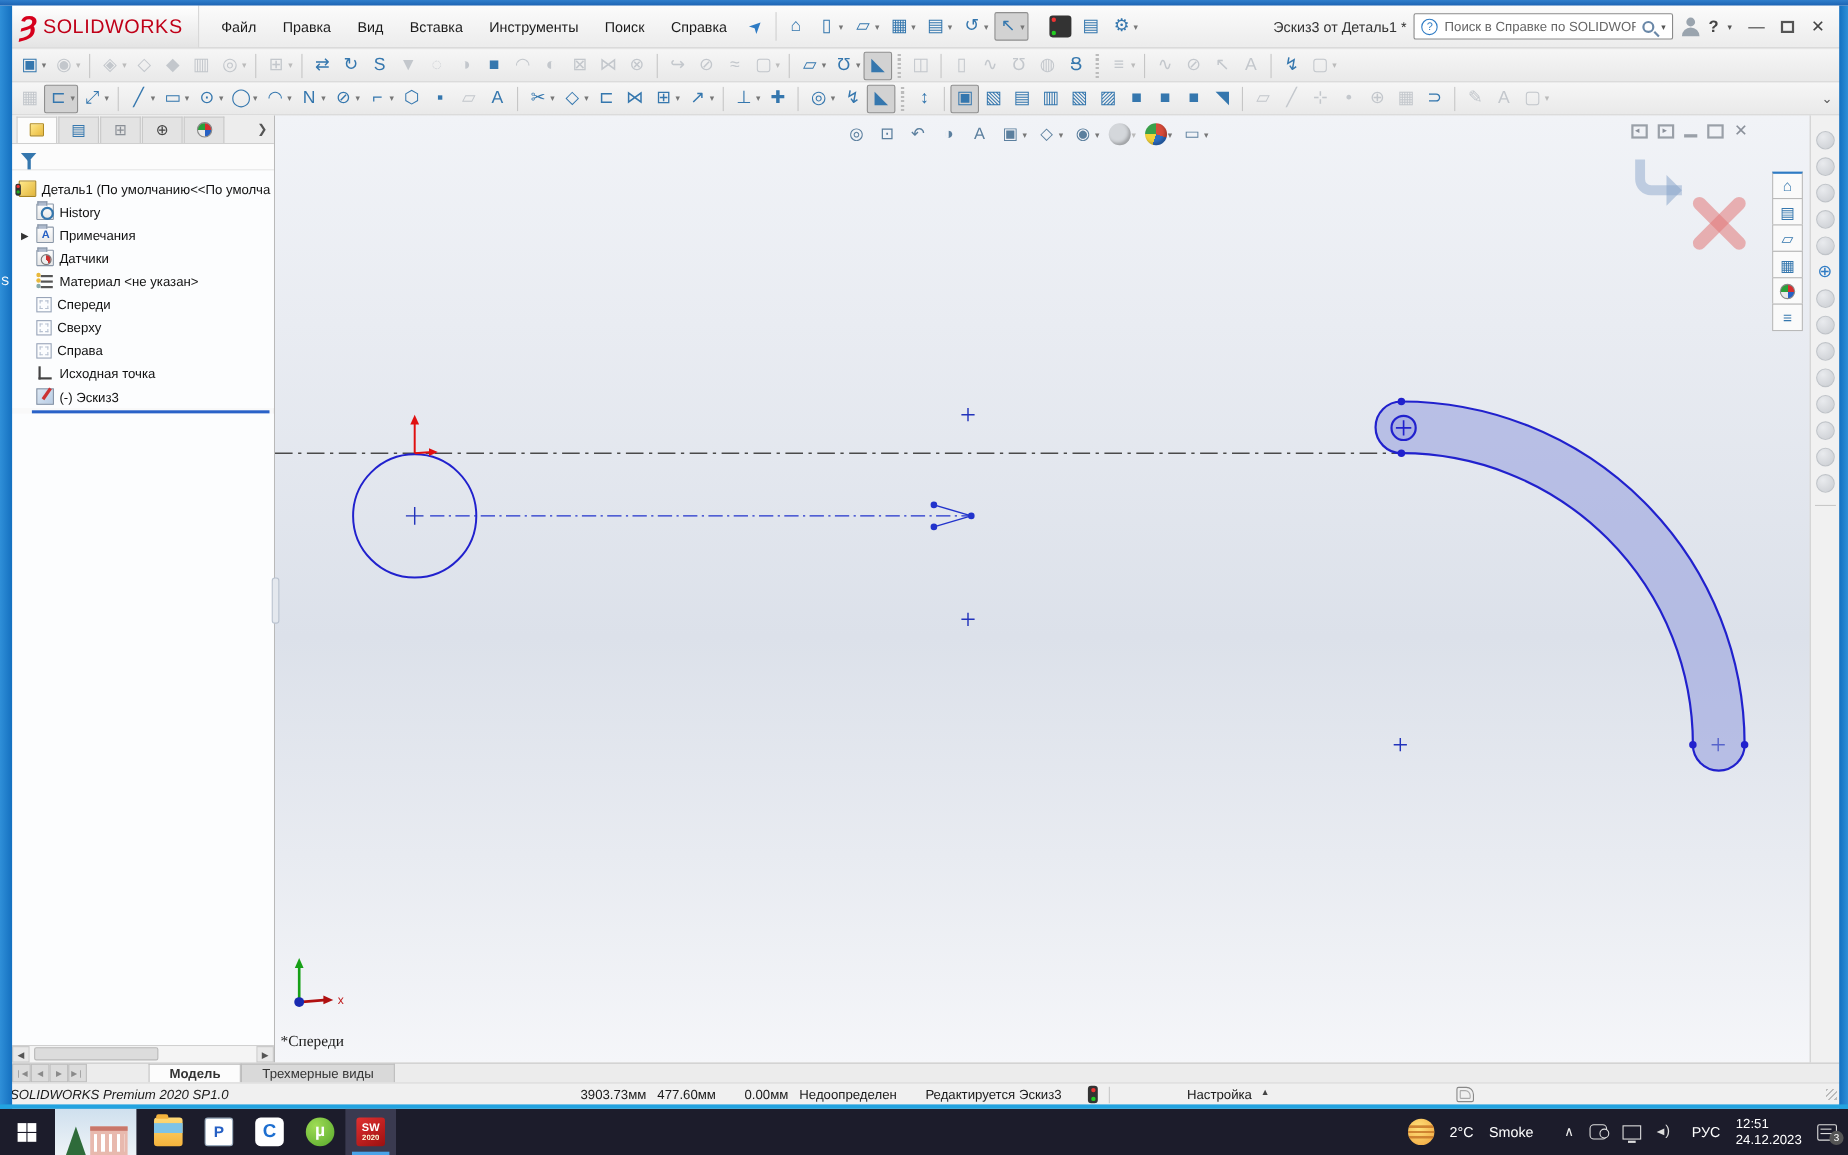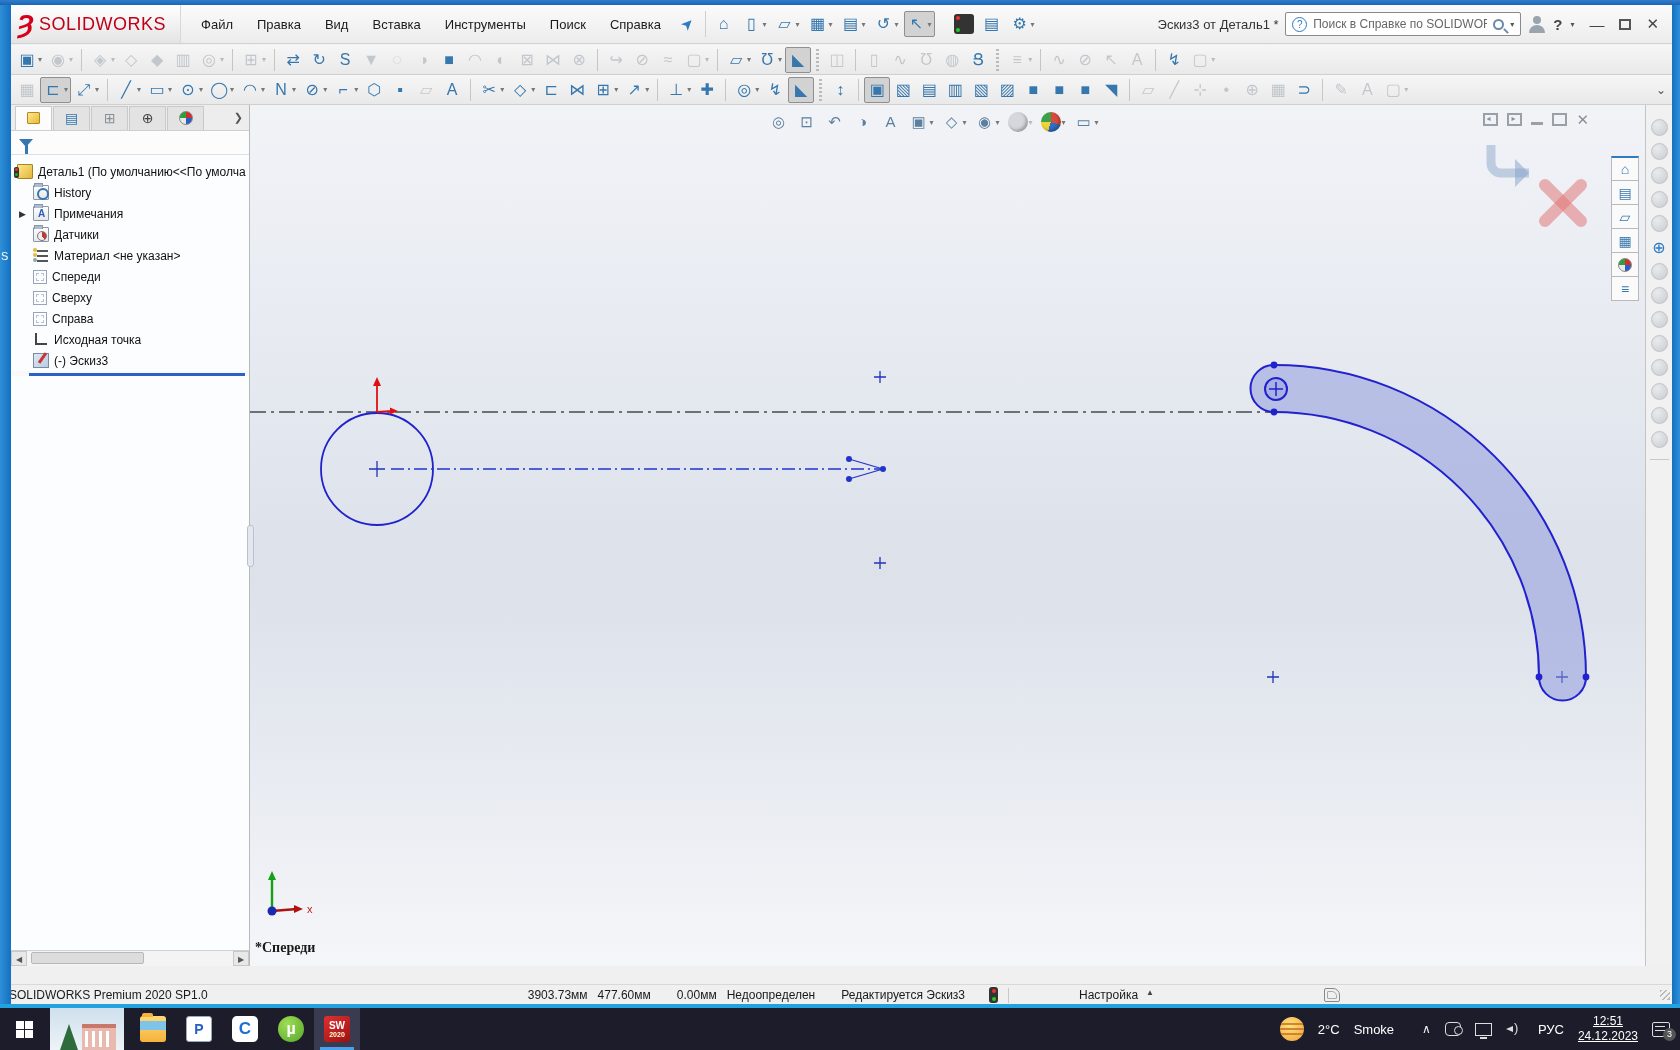--- a/index.html
+++ b/index.html
@@ -122,37 +122,37 @@
   .dc.arrow-r::after { content:"▸"; position:absolute; font-size:8px; top:-1px; left:2px; color:#8a909a;}
   .dc-min { width:12px; height:3px; background:#9aa0a8; margin-top:8px;}
   .dc-close { font-size:15px; color:#8a909a; line-height:13px;}
 
   .confirm-corner { position:absolute; top:28px; right:38px; width:130px; height:100px; pointer-events:none;}
 
   .taskpane-tabs { position:absolute; top:52px; right:6px; width:28px; display:flex; flex-direction:column; z-index:6;}
   .tp-tab { width:28px; height:25px; background:#fafafa; border:1px solid #b9b9b9; margin-top:-1px; display:flex; align-items:center; justify-content:center;}
   .tp-tab.first { border-top:2px solid #2e7bc4;}
   .tp-tab .glyph { font-size:14px; color:#3577ae;}
-  .view-label { position:absolute; left:5px; bottom:10px; font-family:"Liberation Serif", serif; font-weight:bold; font-size:14px; color:#1a1a1a;margin-top:46px;}
+  .view-label { position:absolute; left:5px; bottom:10px; font-family:"Liberation Serif", serif; font-weight:normal; font-size:14px; color:#1a1a1a;margin-top:46px;}
 
   
   .right-rail { width:27px; background:#f1f1f1; border-left:1px solid #c4c4c4; display:flex; flex-direction:column; align-items:center; padding-top:14px; gap:7px;}
   .rail-ico { width:17px; height:17px; border-radius:50%; background:radial-gradient(circle at 35% 30%,#e9ebee,#c9ccd1); border:1px solid #bfc3c8;}
   .rail-ico.target { background:none; border:none; color:#2e7bc4; font-size:16px; line-height:17px; text-align:center;}
   .rail-sep { width:19px; height:1px; background:#c8c8c8; margin-top:4px;}
 
   
   .doc-tabbar { position:absolute; top:966px; left:11px; width:1661px; height:18px; display:flex; align-items:stretch; background:#ececec; border-top:1px solid #c9c9c9;}
   .nav-btn { width:17px; background:#dcdcdc; border:1px solid #bdbdbd; color:#8a8a8a; font-size:7px; display:flex; align-items:center; justify-content:center;}
   .doc-tab { padding:0 18px; display:flex; align-items:center; font-size:12px; color:#333; background:#d9d9d9; border:1px solid #bdbdbd; border-bottom:none;}
   .doc-tab.active { background:#fcfcfc; font-weight:bold;}
 
   
   .statusbar { position:absolute; top:984px; left:0; width:1680px; height:21px; background:#f0f0f0; display:flex; align-items:center; font-size:12px; color:#1a1a1a; border-top:1px solid #d8d8d8;}
-  .sb-left { padding-left:9px;}
+  .sb-left { padding-left:9px;font-style:italic;}
   .sb-coords { margin-left:auto; display:flex; gap:10px;}
   .sb-group2 { display:flex; gap:10px; margin-left:26px; align-items:center;}
   .traffic { width:9px; height:16px; background:#333; border-radius:3px; position:relative; margin-left:14px;}
   .traffic::before { content:""; position:absolute; left:2.5px; top:2px; width:4px; height:4px; border-radius:50%; background:#e33;}
   .traffic::after { content:""; position:absolute; left:2.5px; bottom:2px; width:4px; height:4px; border-radius:50%; background:#2c2;}
   .sb-vline { width:1px; height:15px; background:#c8c8c8; margin:0 10px;}
   .sb-right { display:flex; align-items:flex-start; gap:8px; margin-left:60px;}
   .sb-caret { font-size:8px; color:#444;}
   .sb-tag { width:16px; height:14px; border:1.5px solid #888; border-radius:2px 7px 2px 2px; margin-left:170px; position:relative;}
   .sb-tag::after { content:""; position:absolute; inset:2px; border:1px solid #aaa; border-radius:1px 5px 1px 1px;}
@@ -187,21 +187,21 @@
   .weather-ico { width:24px; height:24px; border-radius:50%; background:radial-gradient(circle at 40% 35%,#ffe27a,#f0a23c); position:relative; overflow:hidden;}
   .weather-ico::after { content:""; position:absolute; left:0; right:0; top:6px; height:12px; background:repeating-linear-gradient(180deg,rgba(200,120,40,.85) 0 2px,transparent 2px 5px);}
   .tray-caret { font-size:12px; color:#eee;}
   .tray-meet { width:16px; height:14px; border:1.5px solid #ddd; border-radius:4px; position:relative;}
   .tray-meet::after { content:""; position:absolute; right:-3px; top:3px; width:7px; height:7px; border:1.5px solid #ddd; border-radius:50%; background:#1c1c2b;}
   .tray-net { width:17px; height:13px; border:1.5px solid #ddd; position:relative;}
   .tray-net::after { content:""; position:absolute; left:4px; bottom:-4px; width:7px; height:2px; background:#ddd;}
   .tray-vol { position:relative; width:18px; height:14px;}
   .tray-vol::before { content:""; position:absolute; left:0; top:4px; border-top:3px solid transparent; border-bottom:3px solid transparent; border-right:7px solid #ddd; }
   .tray-vol::after { content:")"; position:absolute; left:8px; top:-2px; color:#ddd; font-size:13px;}
-  .tray-clock { text-align:center; font-size:12px; line-height:1.25;text-decoration:underline;}
+  .tray-clock { font-size:12px; line-height:1.25;}
   .tray-notif { position:relative; width:18px; height:15px; border:1.5px solid #ddd; border-radius:2px;}
   .tray-notif::after { content:""; position:absolute; left:2px; top:3px; width:10px; height:1.5px; background:#ddd; box-shadow:0 4px 0 #ddd;}
   .notif-badge { position:absolute; right:-7px; bottom:-5px; width:13px; height:13px; border-radius:50%; background:#555; color:#fff; font-size:9px; text-align:center; line-height:13px;}
 </style>
 </head>
 <body>
 
 <div id="app">
   <div class="edge-top"></div>
   <div class="edge-left"></div>
@@ -829,20 +829,31 @@
         <span class="rail-ico"></span>
         <span class="rail-ico"></span>
         <span class="rail-ico"></span>
         <span class="rail-ico"></span>
         <span class="rail-ico"></span>
         <span class="rail-ico"></span>
         <span class="rail-sep"></span>
       </div>
   </div>
 
+  <div class="doc-tabbar">
+    <span class="nav-btn">❘◀</span>
+    <span class="nav-btn">◀</span>
+    <span class="nav-btn">▶</span>
+    <span class="nav-btn">▶❘</span>
+    <span style="width:56px"></span>
+    <div id="doc-tabs" style="display:flex">
+        <span class="doc-tab active">Модель</span>
+        <span class="doc-tab">Трехмерные виды</span>
+      </div>
+  </div>
 
   <div class="statusbar">
     <span class="sb-left">SOLIDWORKS Premium 2020 SP1.0</span>
     <span class="sb-coords">
       <span>3903.73мм</span>
       <span>477.60мм</span>
     </span>
     <span class="sb-group2">
       <span>0.00мм</span>
       <span>Недоопределен</span>

